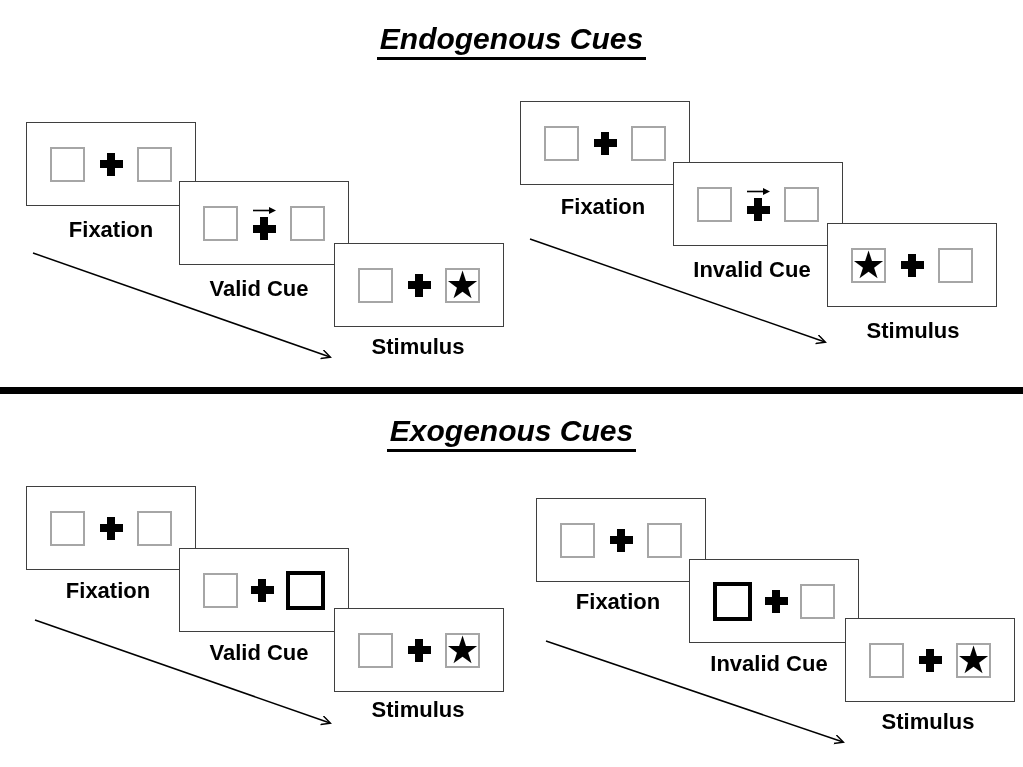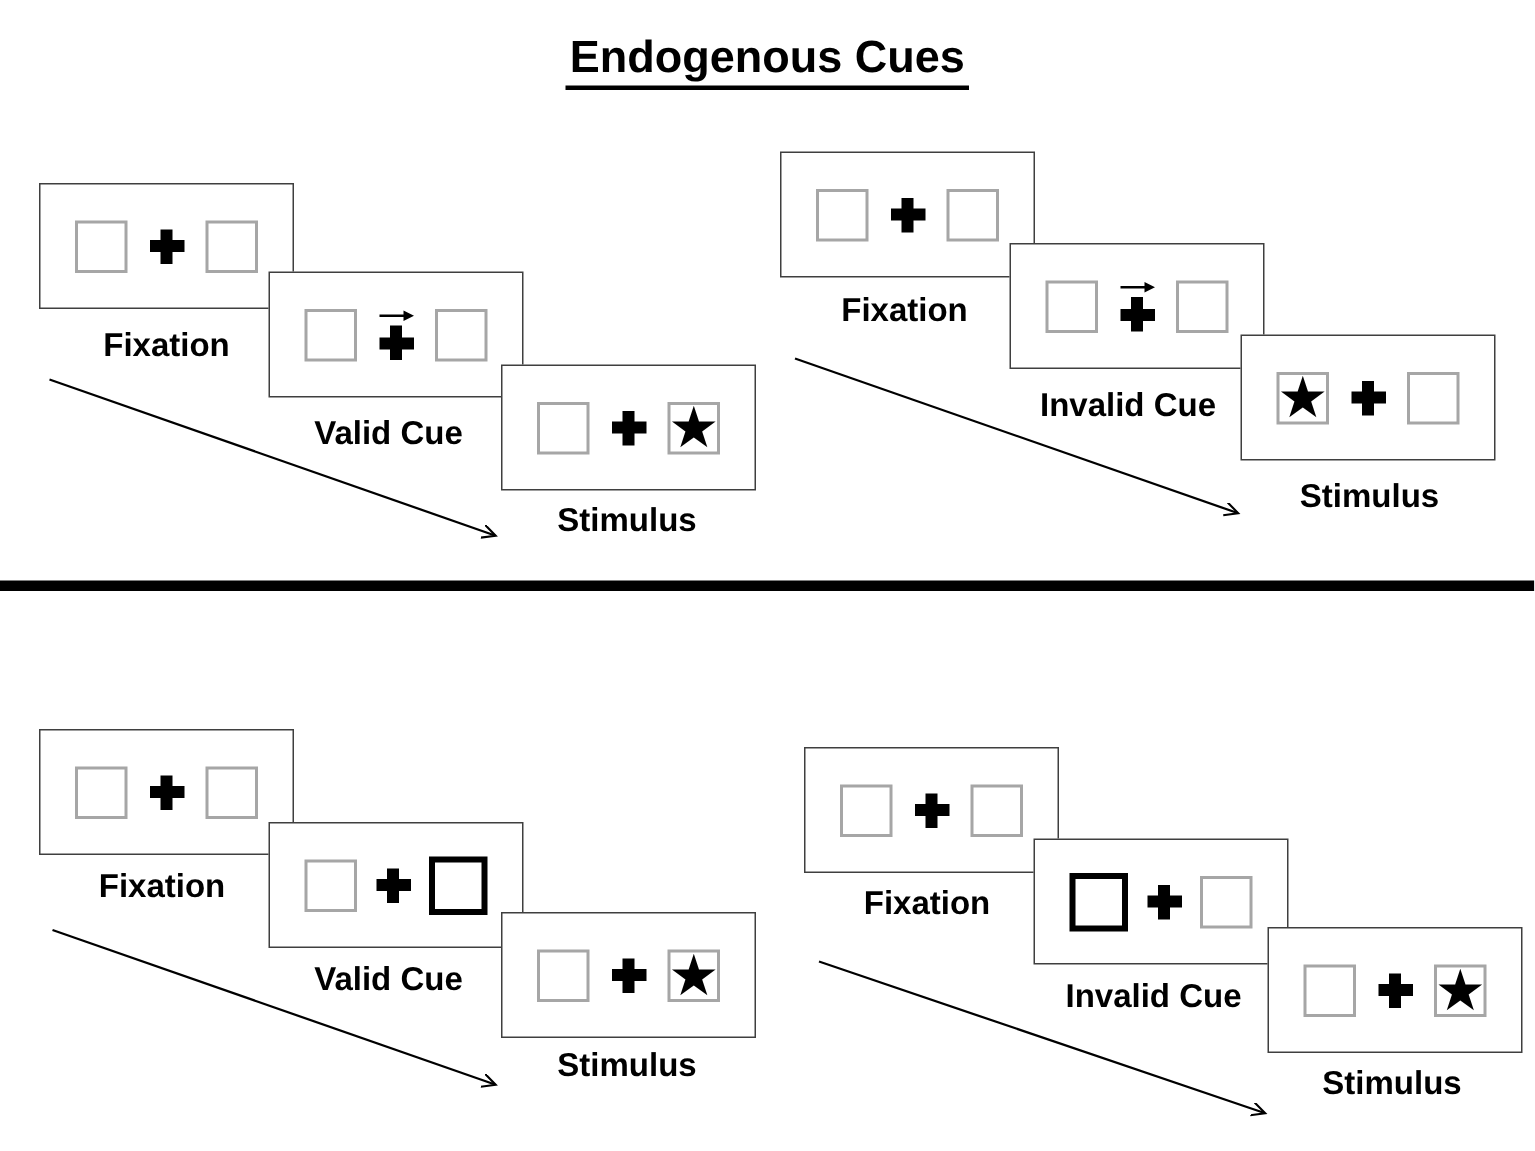--- a/index.html
+++ b/index.html
@@ -1,21 +1,21 @@
 <!DOCTYPE html>
 <html><head>
 <meta charset="utf-8">
 <style>
   html,body{margin:0;padding:0;background:#fff;}
   #stage{position:relative;width:1023px;height:767px;background:#ffffff;
          font-family:"Liberation Sans",sans-serif;color:#000;overflow:hidden;}
 
   .sec-title{position:absolute;left:0;width:100%;text-align:center;
              font-size:30px;font-weight:bold;letter-spacing:0px;}
-  .sec-title span{display:inline-block;border-bottom:3px solid #000;padding:0 3px 1px 3px;}
+  .sec-title span{display:inline-block;border-bottom:3px solid #000;padding:0 3px 1px 3px;font-style:italic;}
   #title-endo{top:22px;}
   #title-exo{top:414px;}
 
   #divider{position:absolute;left:0;top:387px;width:1023px;height:7px;background:#000;}
 
   #arrow-layer{position:absolute;left:0;top:0;z-index:1;}
 
   .panel{position:absolute;width:170px;height:84px;background:#fff;
          border:1px solid #3f3f3f;box-sizing:border-box;z-index:2;
          display:flex;align-items:center;justify-content:space-between;padding:0 23px;}
@@ -63,20 +63,23 @@
     <line x1="33" y1="253" x2="330" y2="357" stroke="#000" stroke-width="1.5" marker-end="url(#ah)"></line>
     <line x1="530" y1="239" x2="825" y2="342" stroke="#000" stroke-width="1.5" marker-end="url(#ah)"></line>
     <line x1="35" y1="620" x2="330" y2="723" stroke="#000" stroke-width="1.5" marker-end="url(#ah)"></line>
     <line x1="546" y1="641" x2="843" y2="742" stroke="#000" stroke-width="1.5" marker-end="url(#ah)"></line>
   </svg>
 
   <div class="sec-title" id="title-endo">
     <span>Endogenous Cues</span>
   </div>
   <div id="divider"></div>
+  <div class="sec-title" id="title-exo">
+    <span>Exogenous Cues</span>
+  </div>
 
   <div class="panel" id="el-p1">
     <span class="box"></span>
     <span class="center">
         <span class="plus"></span>
       </span>
     <span class="box"></span>
   </div>
   <div class="plabel" id="el-l1">Fixation</div>
 

